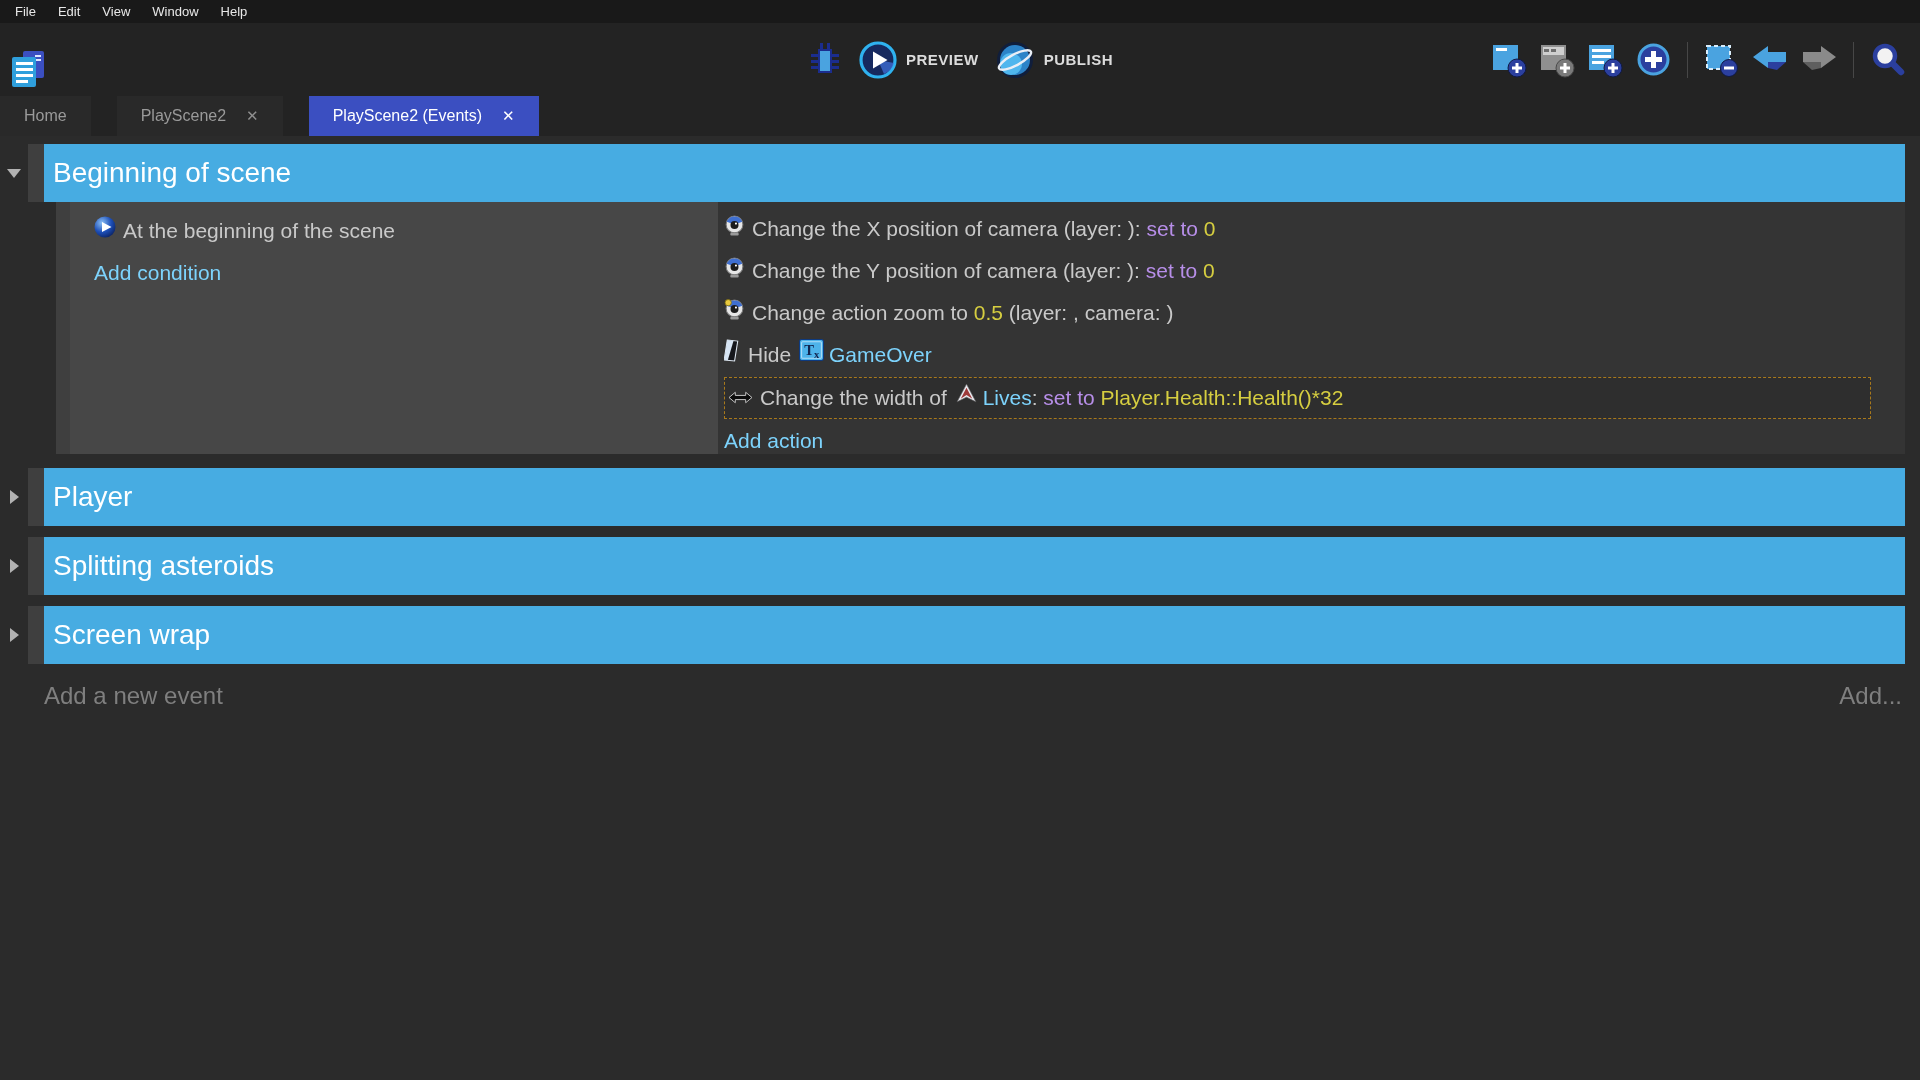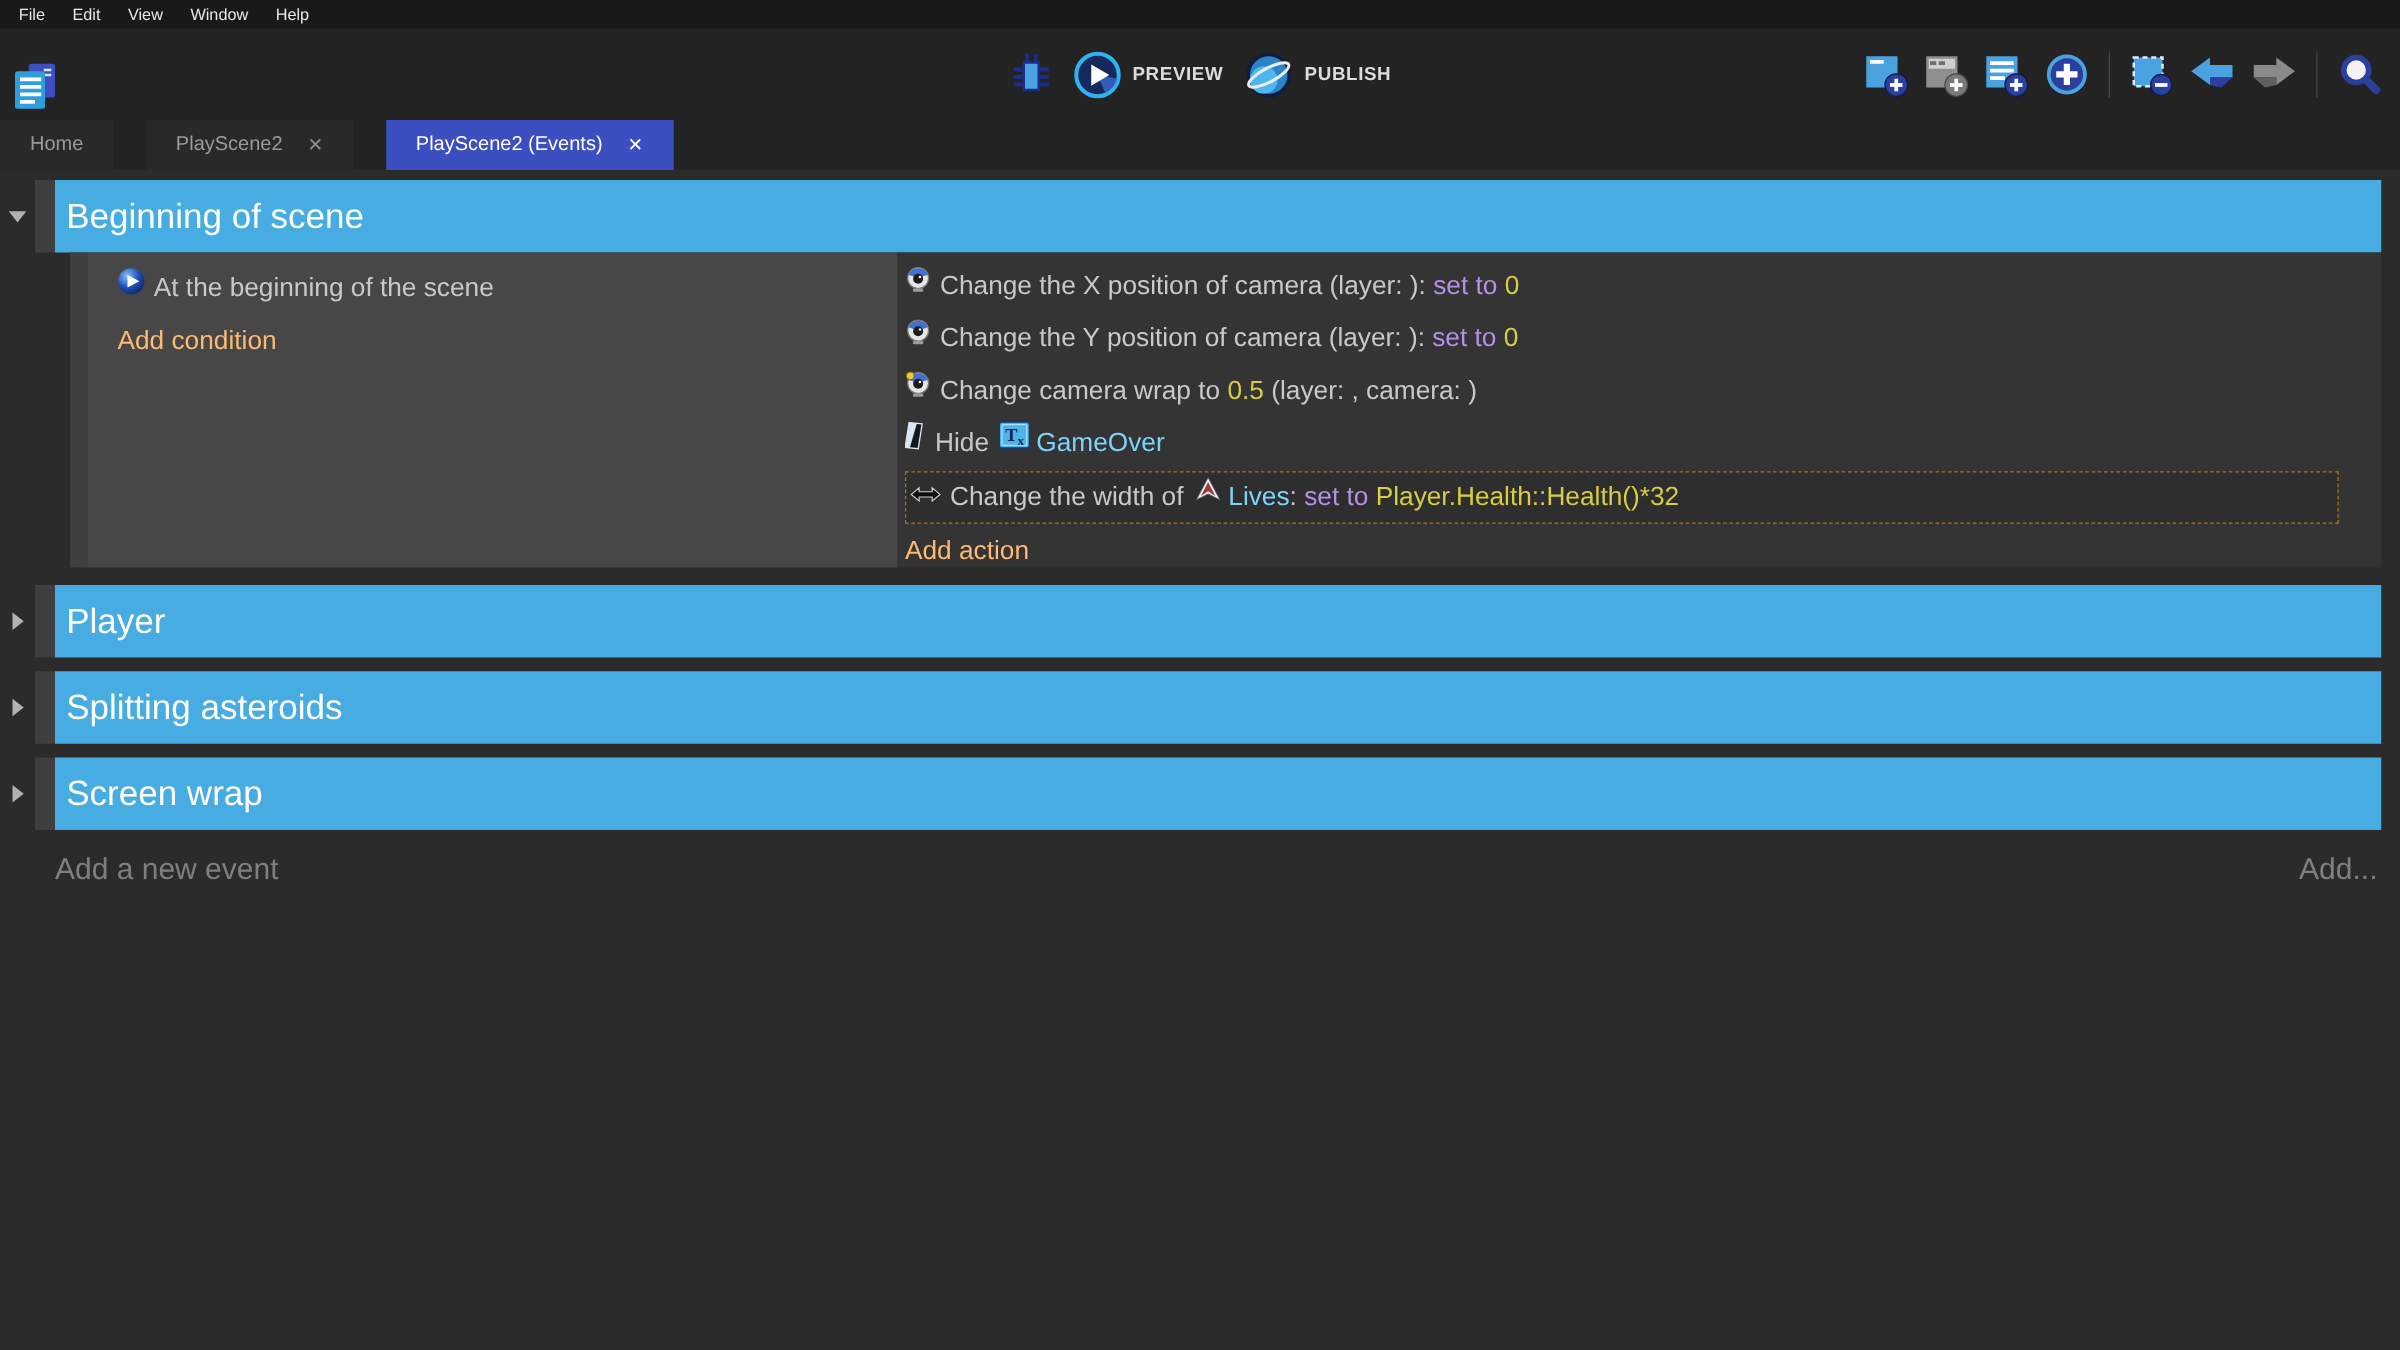--- a/index.html
+++ b/index.html
@@ -40,21 +40,21 @@
   .gutter { width:16px; background:#3f3f3f; }
   .group-bar { flex:1; background:#47ace2; color:#ffffff; font-size:28px;
     display:flex; align-items:center; padding-left:9px; }
   .event-body { display:flex; margin:0 15px 0 56px; height:252px; }
   .body-gutter { width:14px; background:#3f3f3f; }
   .conditions { width:648px; background:#474747; padding:8px 0 0 24px; }
   .actions { flex:1; background:#343434; padding:6px 0 0 6px; }
   .row { height:42px; line-height:42px; font-size:21px; color:#c9c9c9; white-space:nowrap; overflow:hidden; }
   .row .icon { display:inline-block; vertical-align:middle; margin-right:7px; position:relative; top:-1px; }
   .row .icon-inline { display:inline-block; vertical-align:middle; margin:0 5px 0 2px; position:relative; top:-2px; }
-  .placeholder { color:#fdba74; }
+  .placeholder { color:#7dd3fc; }
   .kw { color:#b78ee8; }
   .val { color:#d6ce40; white-space:pre; }
   .obj { color:#7dd3fc; font-weight:normal; }
   .selected { border:1px dashed #a8791c; background:#2e2e2e; height:42px; line-height:40px; margin:1px 34px 1px 0; padding-left:3px; }
   .spacer14 { height:14px; } .spacer11 { height:11px; }
   .events-footer { display:flex; justify-content:space-between; margin:18px 18px 0 44px;
     font-size:24px; color:#7f7f7f; }
 </style>
 </head>
 <body>
@@ -265,21 +265,21 @@
       <div class="row">
         <span class="icon">
           <svg width="21" height="21" viewBox="0 0 20 20">
             <circle cx="10" cy="9" r="8" fill="#e6e6e6" stroke="#777" stroke-width="1"></circle>
             <path d="M2.6 6.5 A8 8 0 0 1 17.4 6.5 L10 9 Z" fill="#3f6fd0"></path>
             <circle cx="10" cy="9.5" r="3.8" fill="#1c1c1c"></circle>
             <circle cx="11.4" cy="8.2" r="1" fill="#ffffff"></circle>
             <rect x="6" y="17" width="8" height="2.5" rx="1" fill="#9a9a9a"></rect>
             <circle cx="4" cy="3.5" r="3" fill="#e8c93e" stroke="#7c6a12" stroke-width="0.8"></circle>
           </svg>
-        </span><span>Change camera wrap to </span><span class="val">0.5</span><span> (layer: , camera: )</span>
+        </span><span>Change action zoom to </span><span class="val">0.5</span><span> (layer: , camera: )</span>
       </div>
 
       <div class="row">
         <span class="icon">
           <svg width="17" height="23" viewBox="0 0 16 22">
             <polygon points="3,1 13,2 10,21 0,20" fill="#15171c" stroke="#dfe8f2" stroke-width="1"></polygon>
             <polygon points="3,1 9,1.6 3.5,20.4 0,20" fill="#d7e5f4"></polygon>
           </svg>
         </span><span>Hide </span><span class="icon-inline">
           <svg width="25" height="22" viewBox="0 0 24 21">

